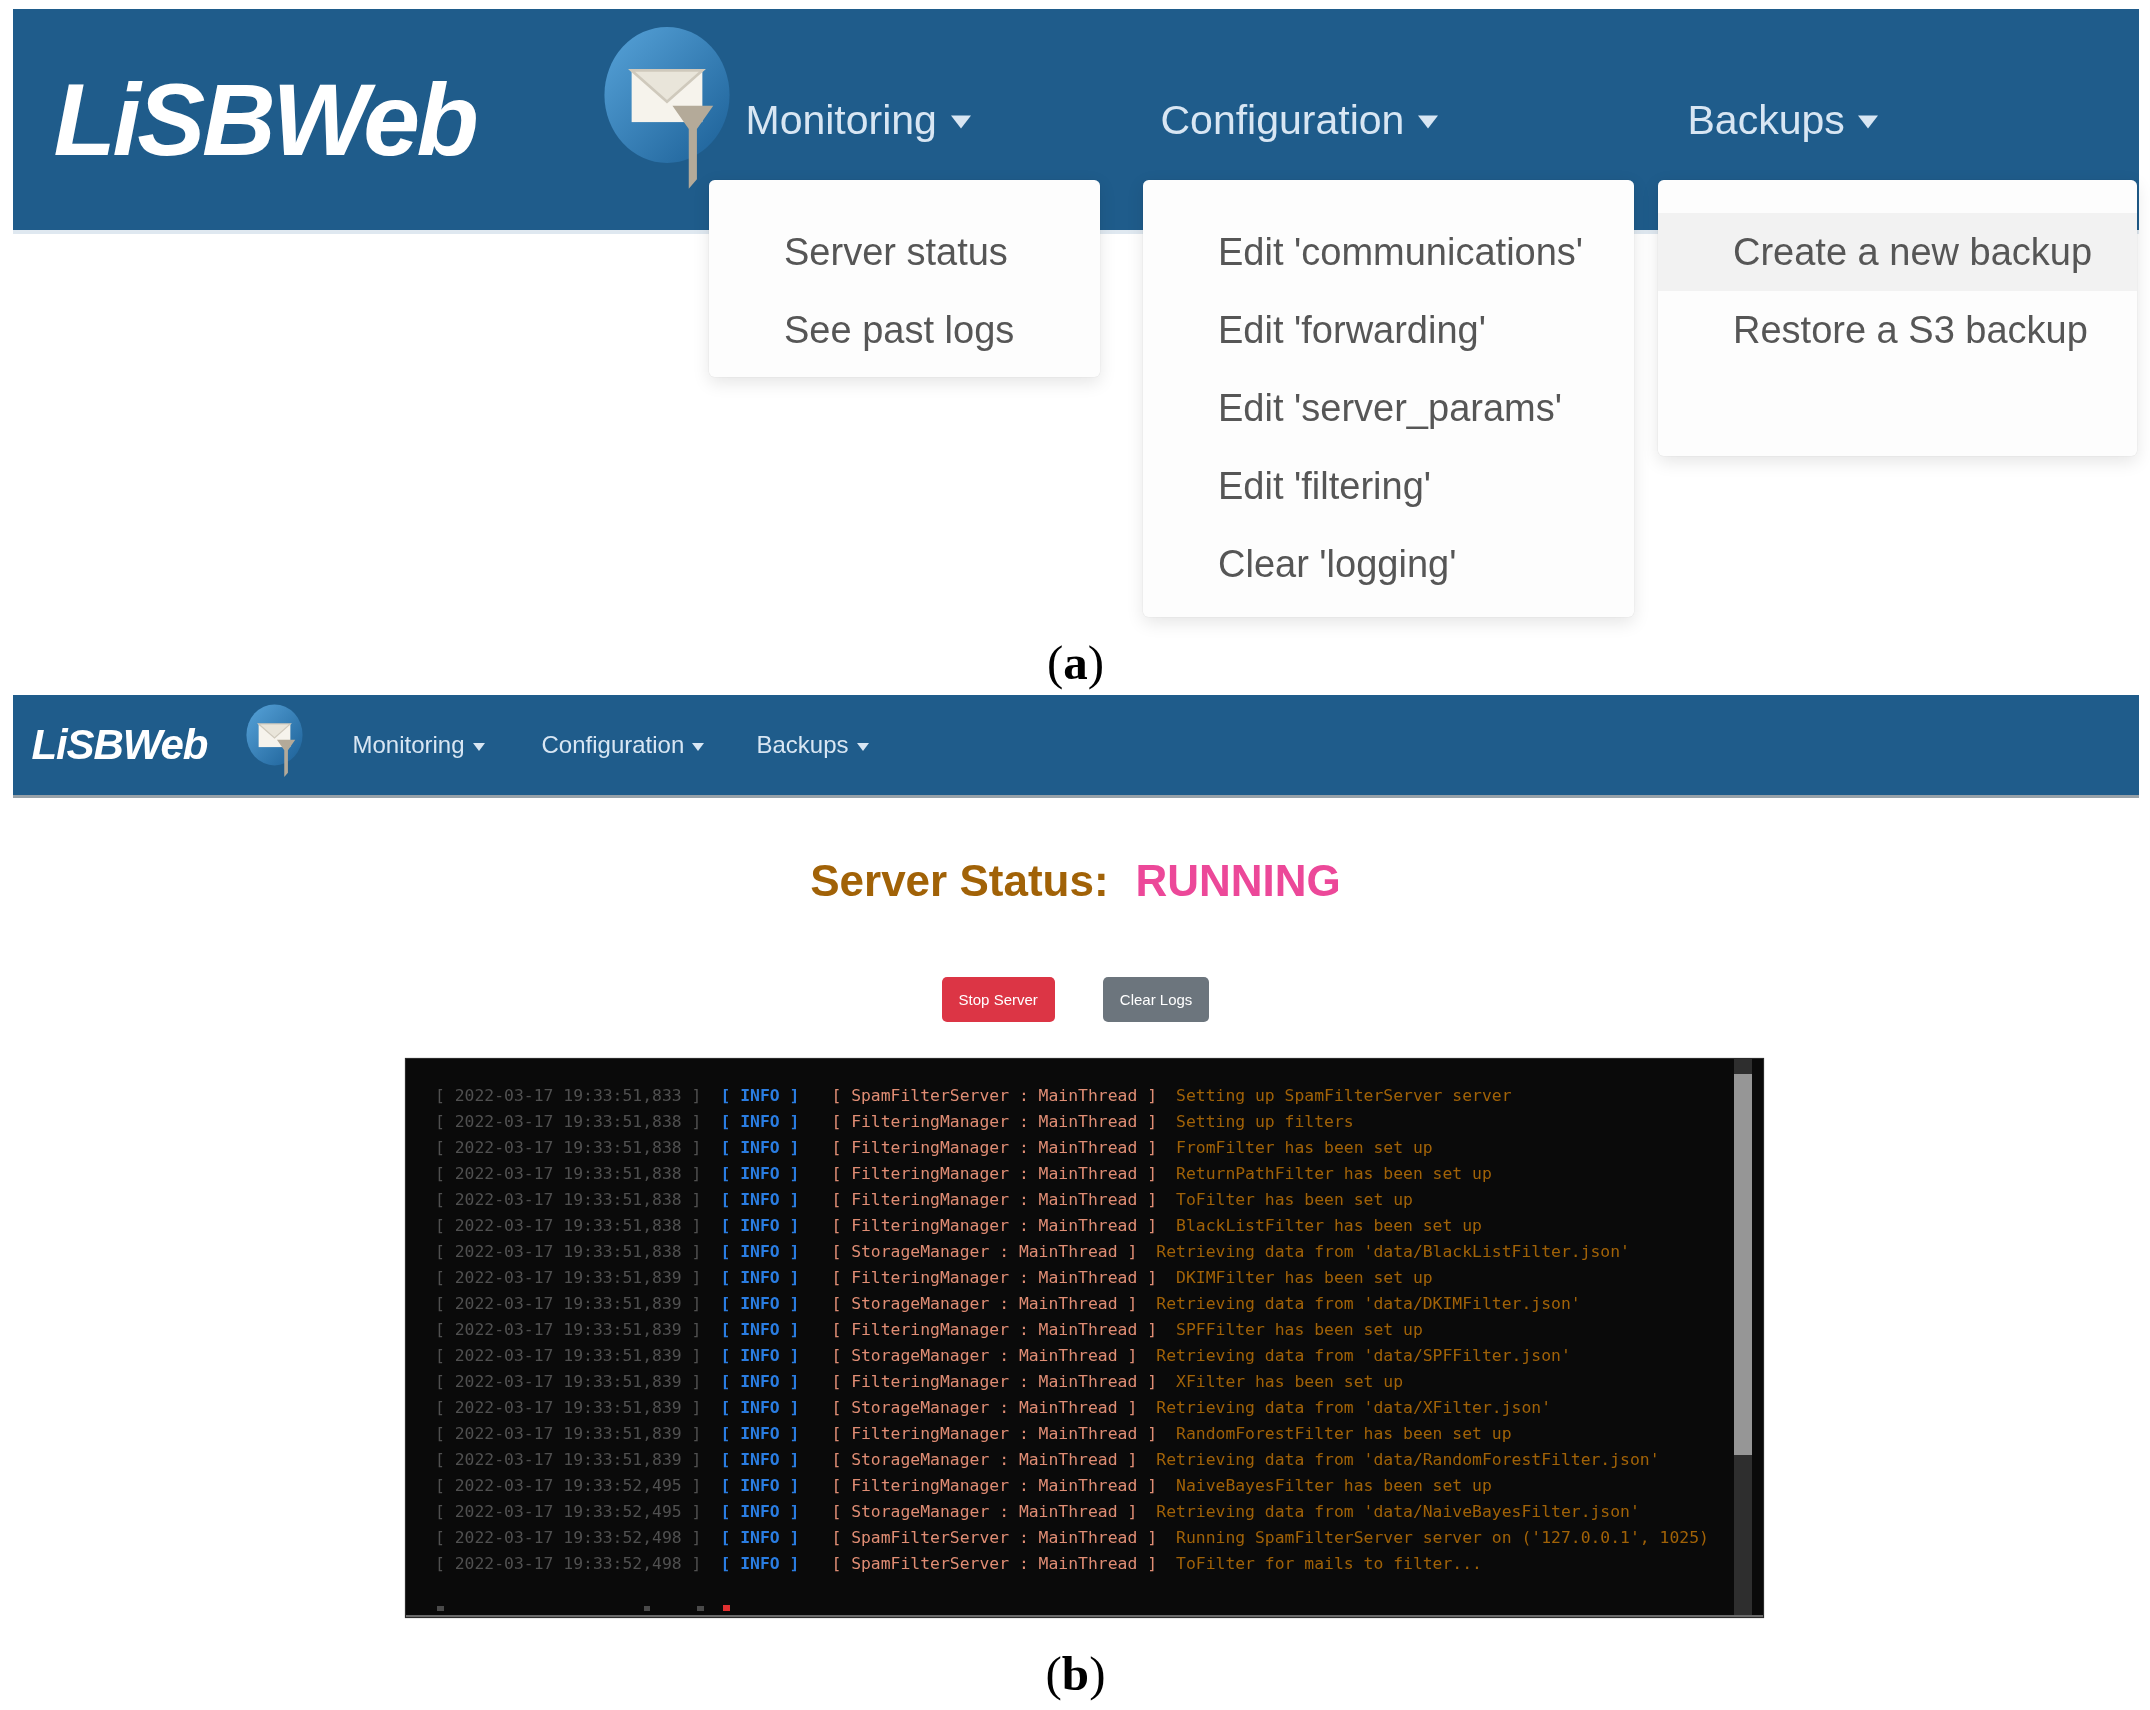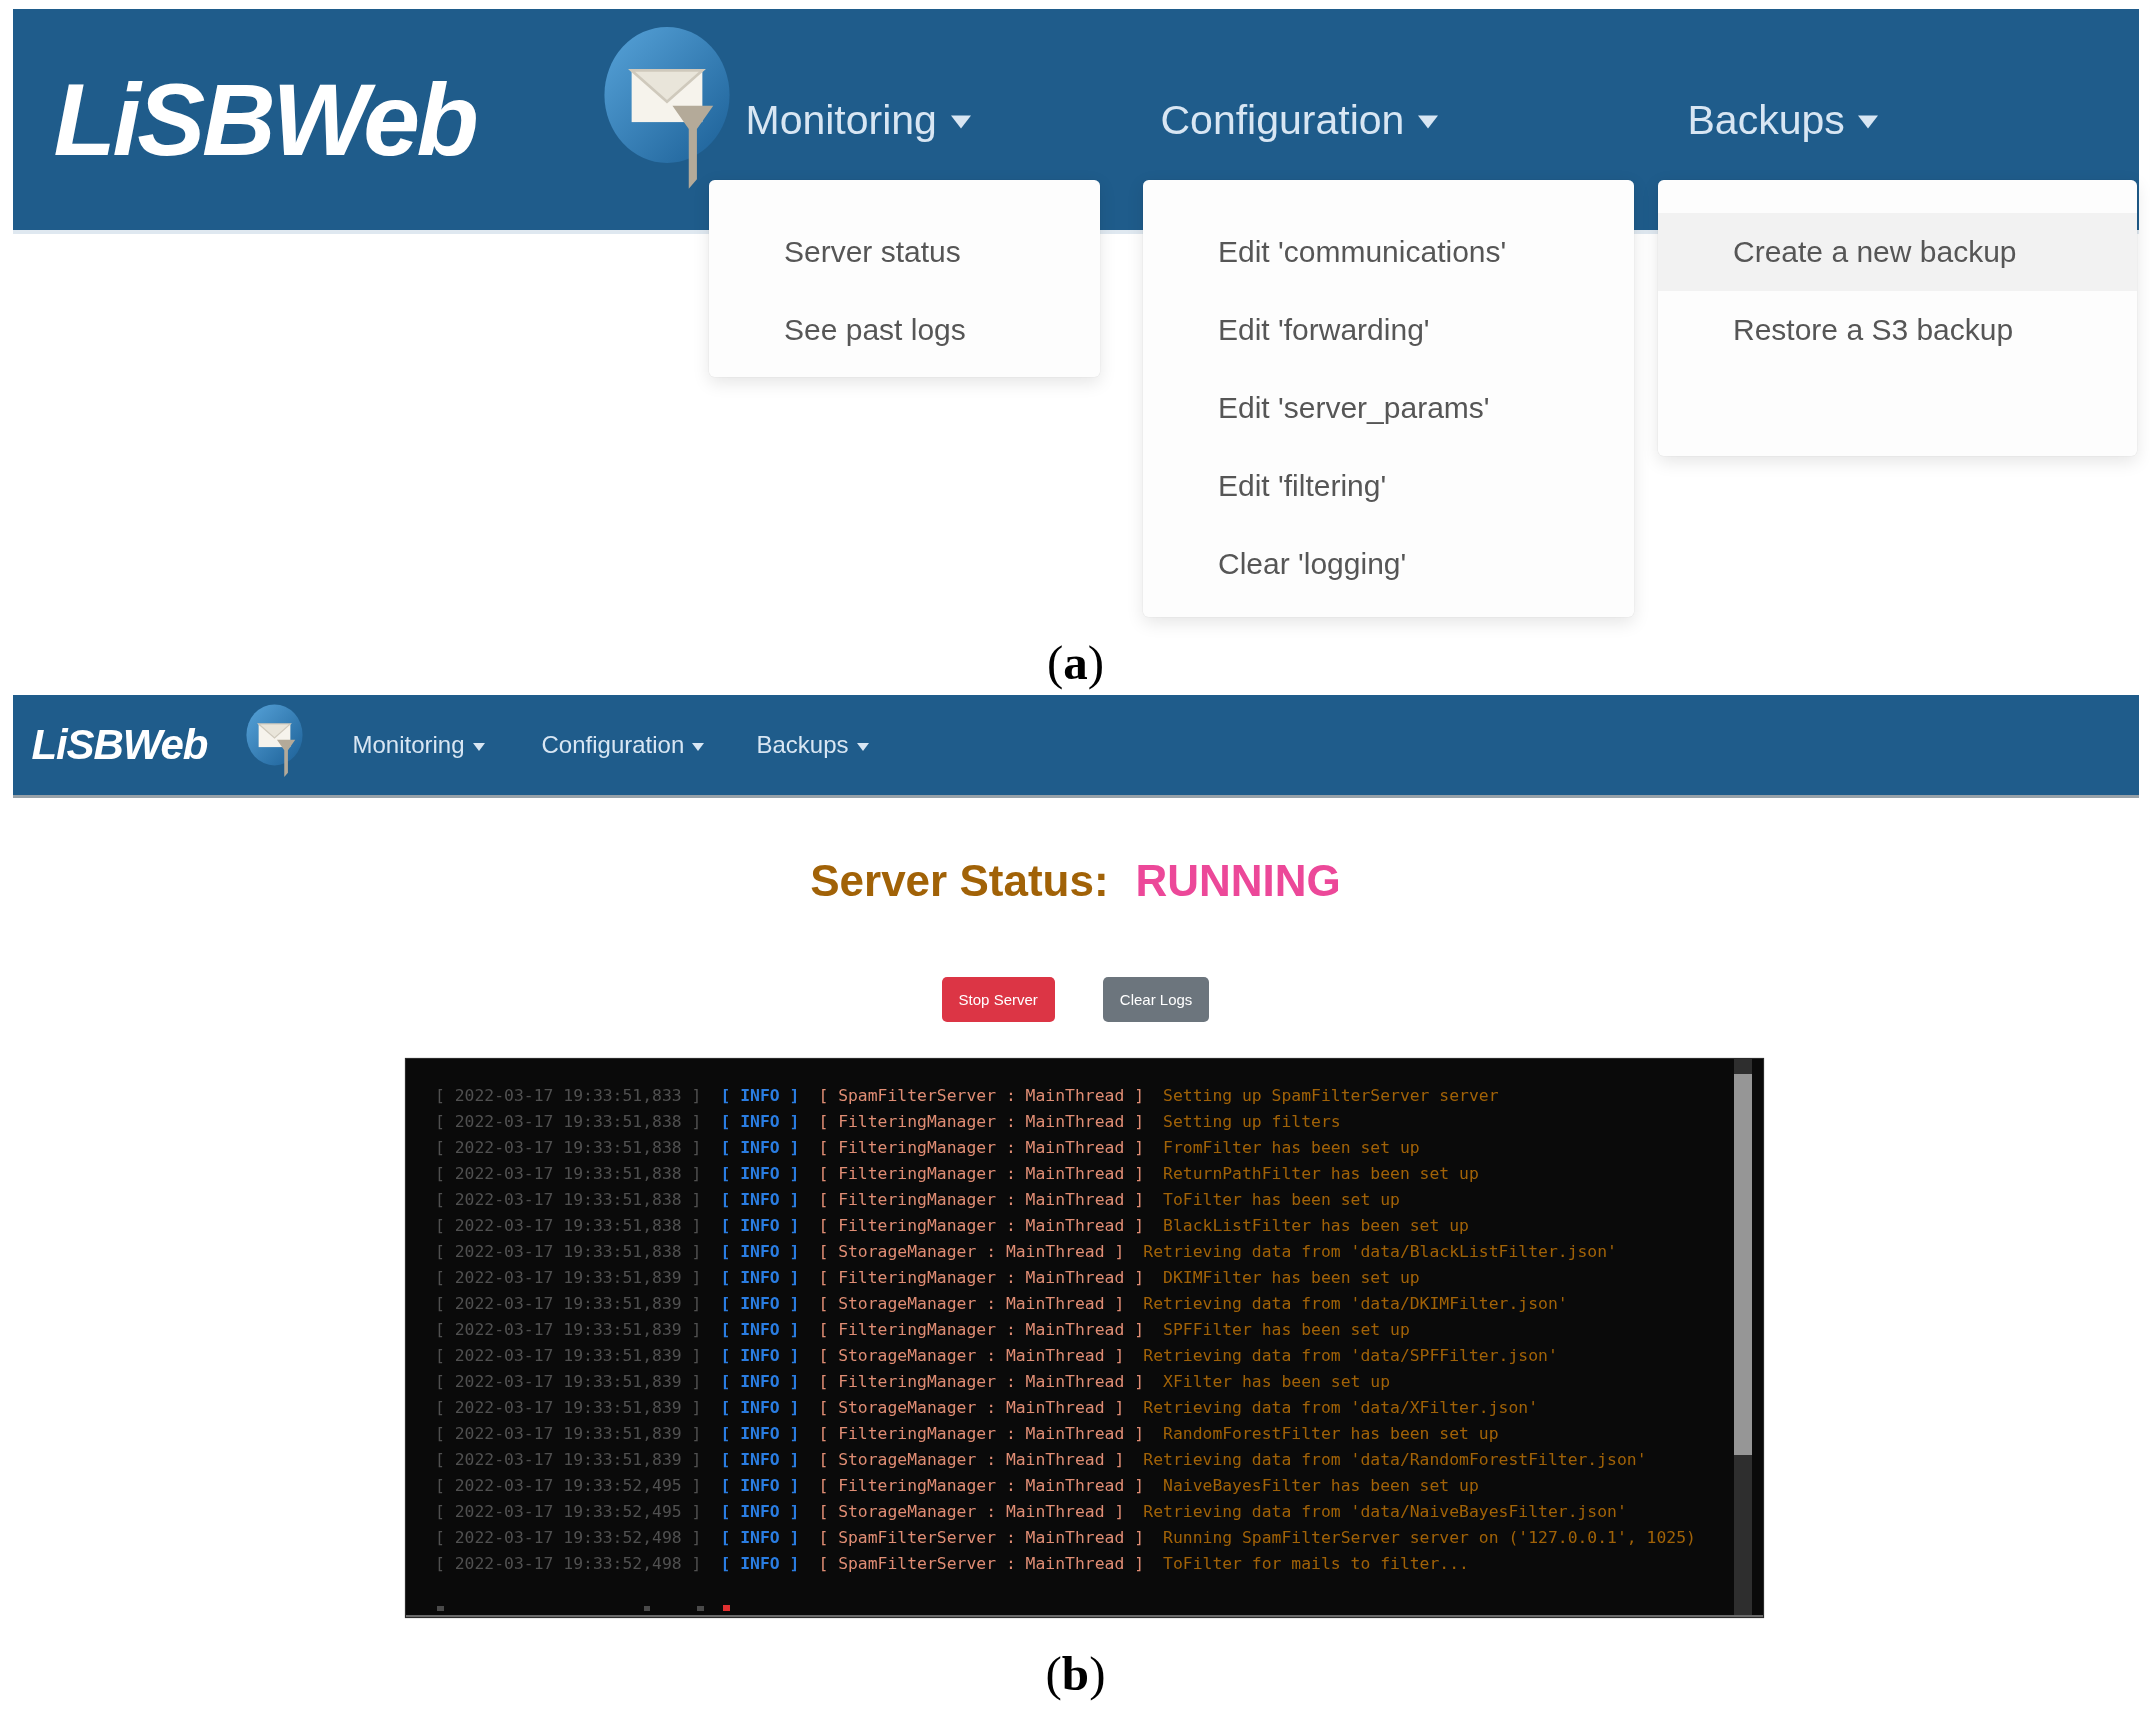--- a/index.html
+++ b/index.html
@@ -30,21 +30,21 @@
          border-left:10.8px solid transparent;border-right:10.8px solid transparent;border-top:13.6px solid #d8e6f3;}
   .navbar-b .caret{margin-left:8px;border-left:6.2px solid transparent;border-right:6.2px solid transparent;border-top:8px solid #d8e6f3;}
 
   
   .dd{position:absolute;background:#fdfdfd;border-radius:5.7px;z-index:2;
       box-shadow:0 0 0 0.6px rgba(0,0,0,0.04),0 5.7px 17px rgba(0,0,0,0.10);padding-top:33px;}
   .dd-monitoring{left:709px;top:180px;width:391px;height:164px;}
   .dd-configuration{left:1143px;top:180px;width:491px;height:404px;}
   .dd-backups{left:1658px;top:180px;width:479px;height:243px;}
   .dd-item{height:78px;display:flex;align-items:center;padding-left:75px;
-           font-size:30px;color:#565656;white-space:nowrap;cursor:pointer;}
+           font-size:38px;color:#565656;white-space:nowrap;cursor:pointer;}
   .dd-item.hl{background:#f2f2f2;}
 
   
   .caption{position:absolute;left:0;width:100%;text-align:center;color:#000;
            font-family:"Liberation Serif", serif;font-size:49px;}
   .cap-a{top:634px;} .cap-b{top:1645px;}
   .caption .cap-letter{font-weight:bold;}
 
   
   .status-line{position:absolute;left:0;top:856px;width:100%;text-align:center;
@@ -59,21 +59,21 @@
   .btn-stop{background:#dc3545;}
   .btn-clear{background:#6c757d;}
 
   
   .terminal{position:absolute;left:406px;top:1059px;width:1357px;height:556px;background:#0a0a0a;
             overflow:hidden;border-bottom:2.8px solid #6a6a6a;box-shadow:0 0 0 1.1px #2b2b2b;}
   .log{position:absolute;left:29px;top:24px;font-family:"DejaVu Sans Mono", monospace;
        font-size:16.4px;line-height:26px;}
   .log-line{white-space:pre;}
   .lg-ts{color:#505050;margin-right:19px;}
-  .lg-level{color:#2a7de2;font-weight:bold;margin-right:19px;}
+  .lg-level{color:#2a7de2;font-weight:bold;margin-right:32px;}
   .lg-mod{color:#e08d74;margin-right:19px;}
   .lg-msg{color:#a16207;}
 
   .scroll-track{position:absolute;left:1328px;top:0;width:18px;height:556px;background:#2e2e2e;}
   .scroll-thumb{position:absolute;left:1328px;top:14.7px;width:18px;height:381px;background:#969696;}
 
   .artifact{position:absolute;height:5.1px;background:#4a4a4a;}
   .art-1{left:31px;top:547px;width:6.8px;}
   .art-2{left:238px;top:547px;width:5.7px;}
   .art-3{left:291px;top:547px;width:6.8px;}

